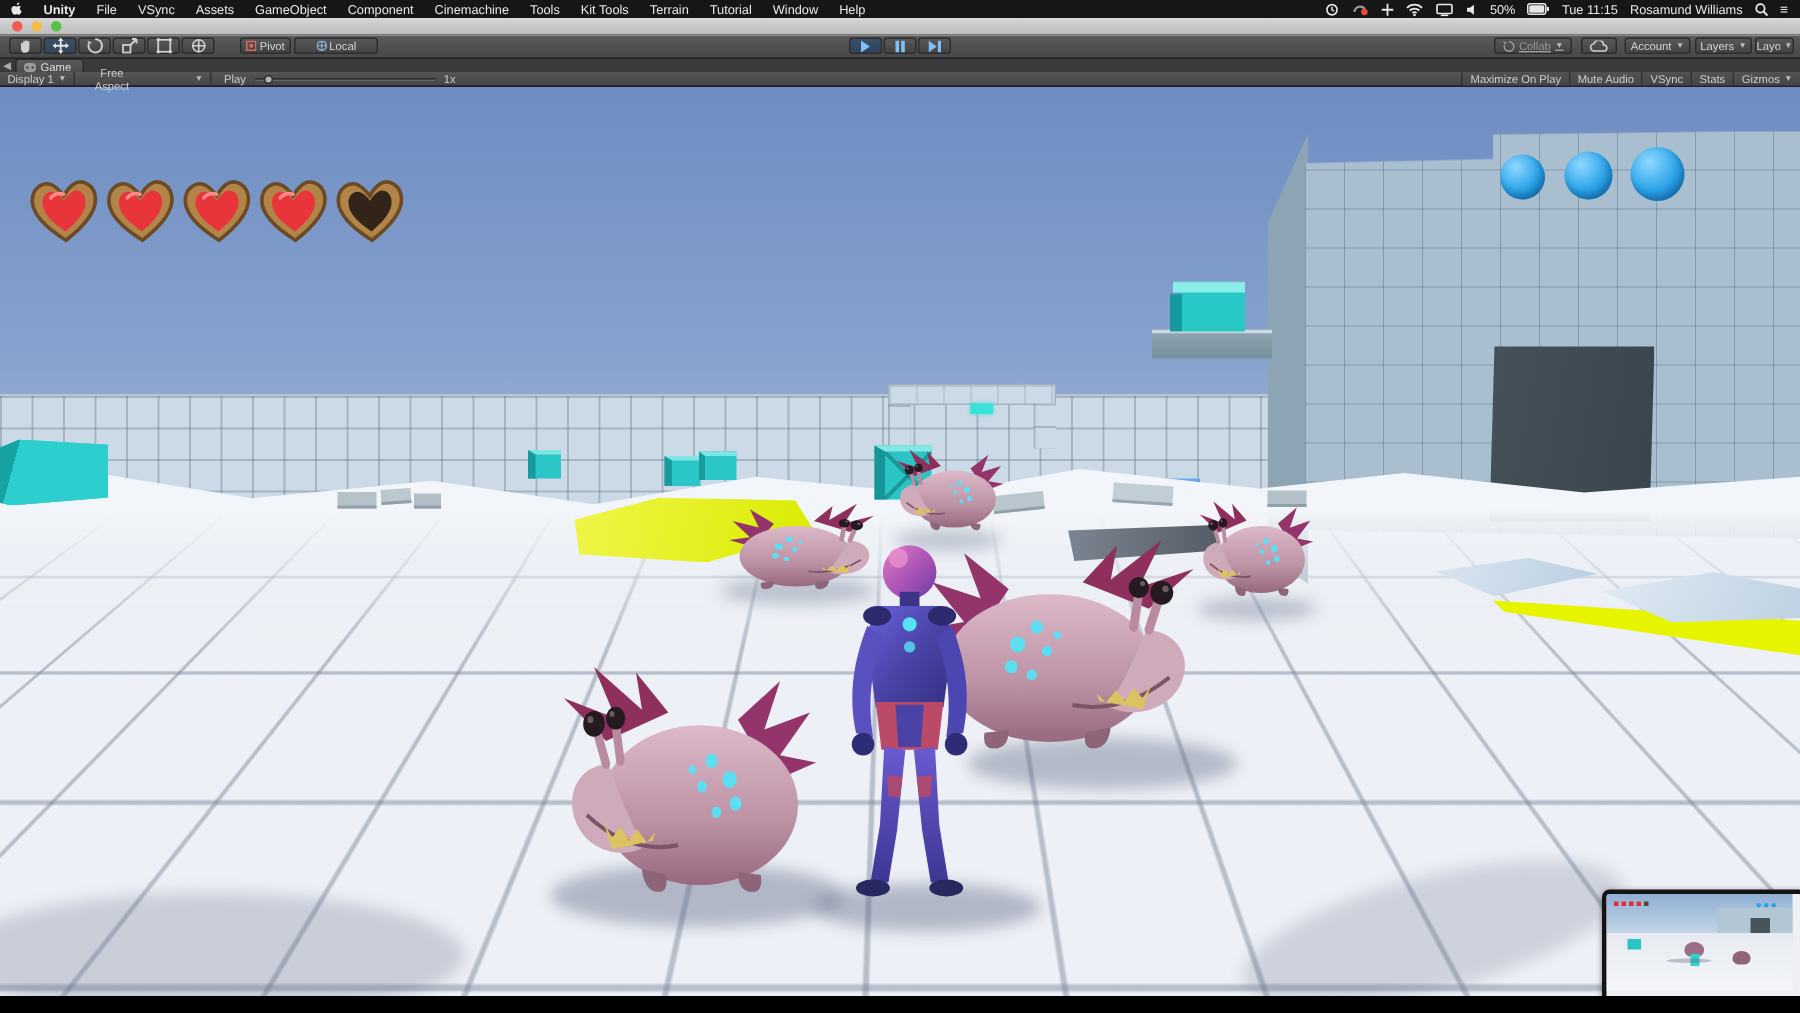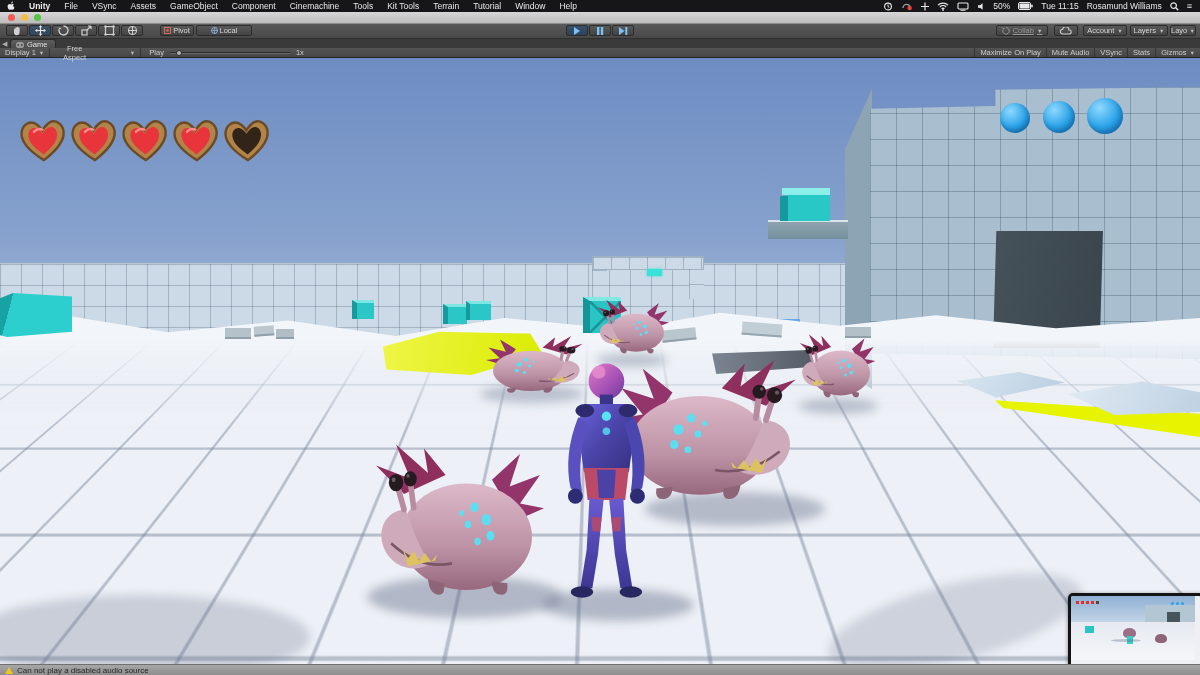--- a/index.html
+++ b/index.html
@@ -453,18 +453,14 @@
           <span style="width: 3px; height: 3px; border-radius: 50%; background: rgb(42, 163, 232); display: inline-block;"></span>
         </div>
       <div class="a" style="left:14px;top:30px;width:9px;height:7px;background:#2ac4c4;"></div>
       <div class="a" style="left:52px;top:32px;width:13px;height:10px;border-radius:50% 50% 40% 40%;background:#9a6f85;"></div>
       <div class="a" style="left:56px;top:40px;width:6px;height:8px;background:#35d0c8;"></div>
       <div class="a" style="left:84px;top:38px;width:12px;height:9px;border-radius:50% 50% 40% 40%;background:#8f6478;"></div>
       <div class="a" style="left:40px;top:43px;width:30px;height:3px;border-radius:50%;background:rgba(90,100,130,.35);"></div>
     </div>
   </div>
 
-  <div id="statusbar" class="a">
-    <span class="warn-tri"></span>
-    <span>Can not play a disabled audio source</span>
-  </div>
 
 </div>
 
 </body></html>

